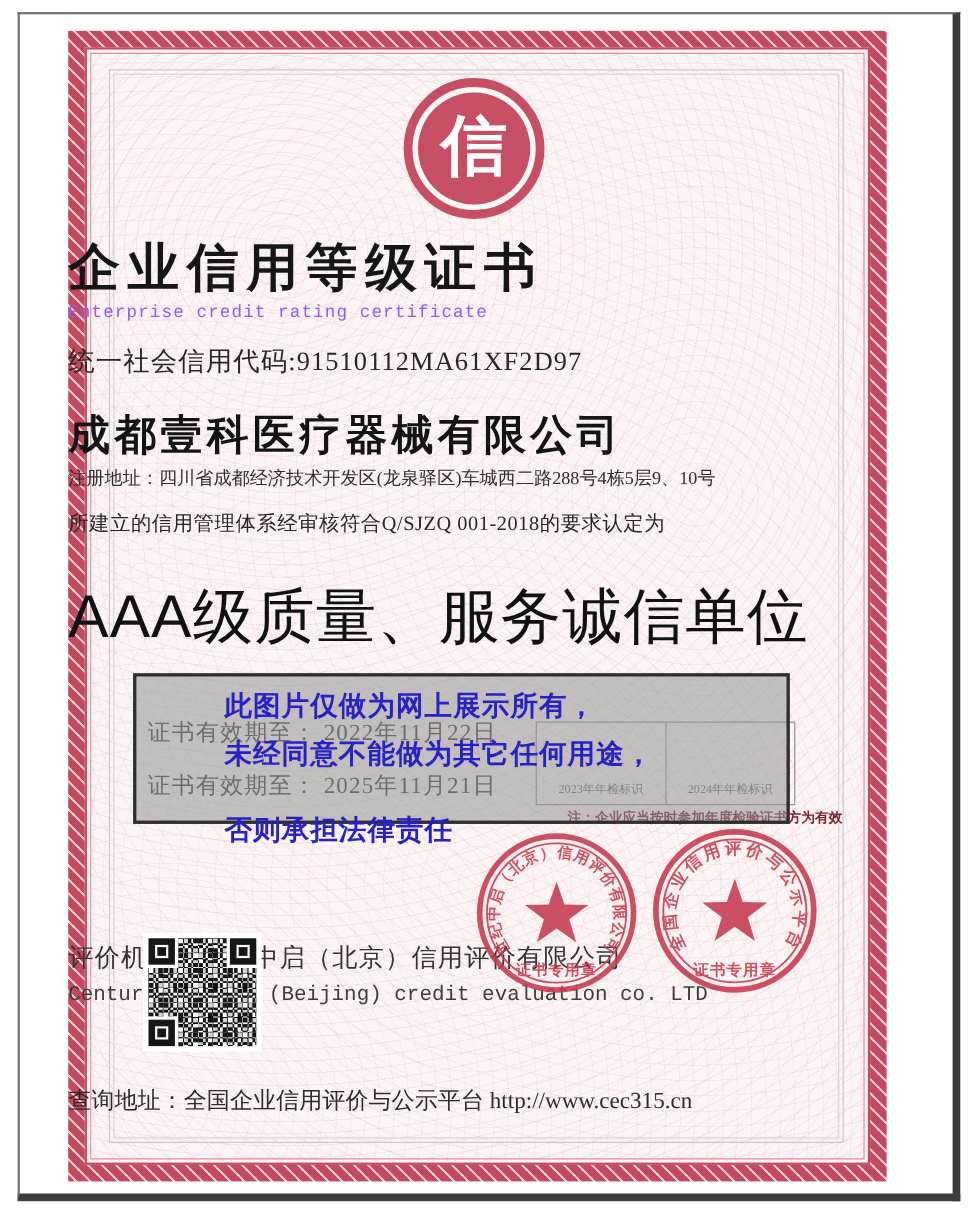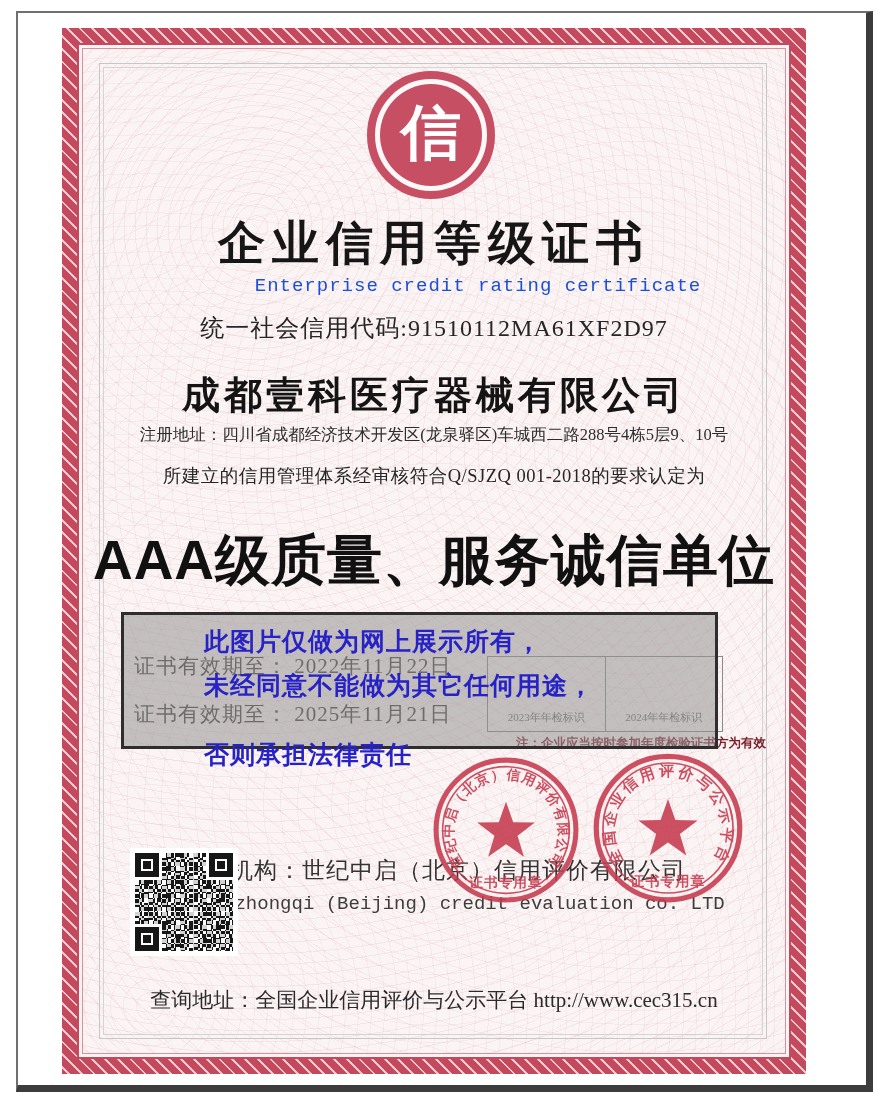--- a/index.html
+++ b/index.html
@@ -22,29 +22,29 @@
   .inner-frame{position:absolute;left:20px;right:22px;top:18px;bottom:18px;border:1px solid #c7c7c7;}
   .inner-frame::after{content:"";position:absolute;inset:3px;border:1px solid #d4d4d4;}
   
   .logo{position:absolute;left:367px;top:71px;width:128px;height:128px;border-radius:50%;
         border:8px solid #c74f63;box-sizing:border-box;background:#fdf7f7;}
   .logo-inner{position:absolute;inset:5px;border-radius:50%;background:#c74f63;
         display:flex;align-items:center;justify-content:center;}
   .logo-glyph{color:#fff;font-size:60px;font-weight:bold;line-height:1;
         font-family:"Liberation Serif",serif;transform:translateY(-2px);}
   
-  .cline{position:absolute;left:62px;width:744px;text-align:center;color:#1d1d1d;}
+  .cline{position:absolute;left:62px;width:744px;text-align:left;color:#1d1d1d;}
   .title{top:212px;font-size:47px;font-weight:900;letter-spacing:7px;color:#161616;}
-  .subtitle{top:275px;font-size:19px;letter-spacing:1px;color:#1d4ed8;
-        font-family:"Liberation Mono","DejaVu Sans Mono",monospace;margin-left:44px;}
+  .subtitle{top:275px;font-size:16px;letter-spacing:1px;color:#8b5cf6;
+        font-family:"Liberation Mono","DejaVu Sans Mono",monospace;}
   .code{top:312px;font-size:24px;color:#262626;letter-spacing:1px;}
   .company{top:370px;font-size:38px;font-weight:900;letter-spacing:4px;color:#141414;}
   .address{top:424px;font-size:16.5px;color:#2d2d2d;}
   .statement{top:463px;font-size:18.5px;color:#262626;letter-spacing:.5px;}
-  .rating{top:524px;font-size:55px;font-weight:700;letter-spacing:1px;color:#111;
+  .rating{top:524px;font-size:55px;font-weight:400;letter-spacing:1px;color:#111;
         font-family:"Liberation Sans","DejaVu Sans",sans-serif;}
   
   .date-line{position:absolute;left:134px;font-size:21px;color:#3f3b39;letter-spacing:1px;z-index:1;}
   .issue{top:652px;}
   .valid{top:700px;}
   
   .annual{position:absolute;left:487px;top:656px;width:236px;height:76px;z-index:1;
         border:1px solid #8b8b8b;box-sizing:border-box;display:flex;}
   .annual-cell{flex:1;display:flex;align-items:flex-end;justify-content:center;
         padding-bottom:6px;font-size:11px;color:#6d6d6d;box-sizing:border-box;}

